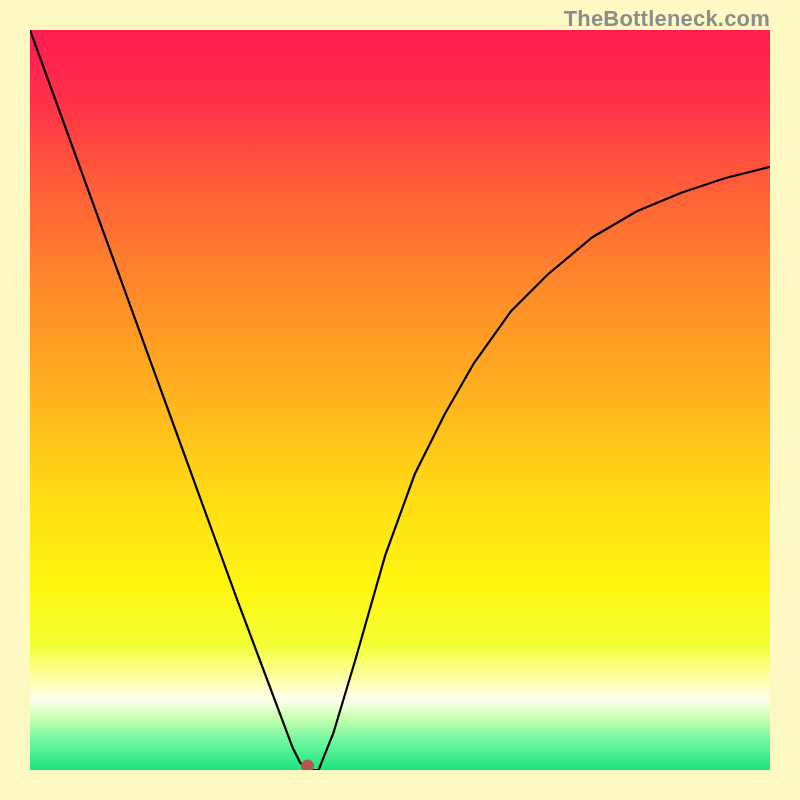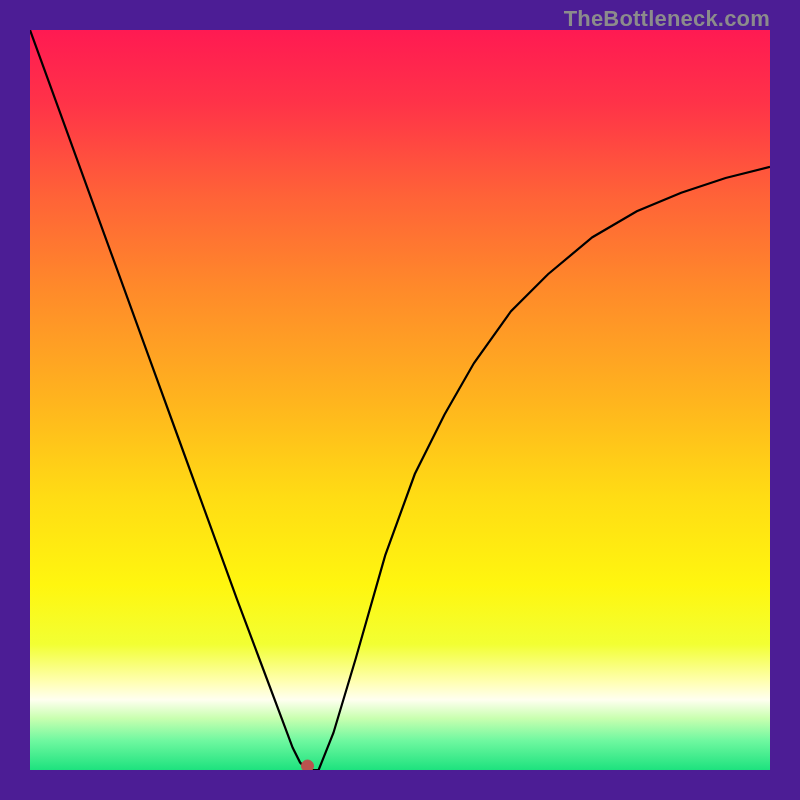--- a/index.html
+++ b/index.html
@@ -8,21 +8,21 @@
     width: 800px;
     height: 800px;
     background: #000;
     overflow: hidden;
     font-family: Arial, Helvetica, sans-serif;
   }
   .frame {
     position: relative;
     width: 800px;
     height: 800px;
-    background: #4c1d95;
+    background: #fef9c3;
   }
   .plot-area {
     position: absolute;
     left: 30px;
     top: 30px;
     width: 740px;
     height: 740px;
     overflow: hidden;
   }
   .gradient {

